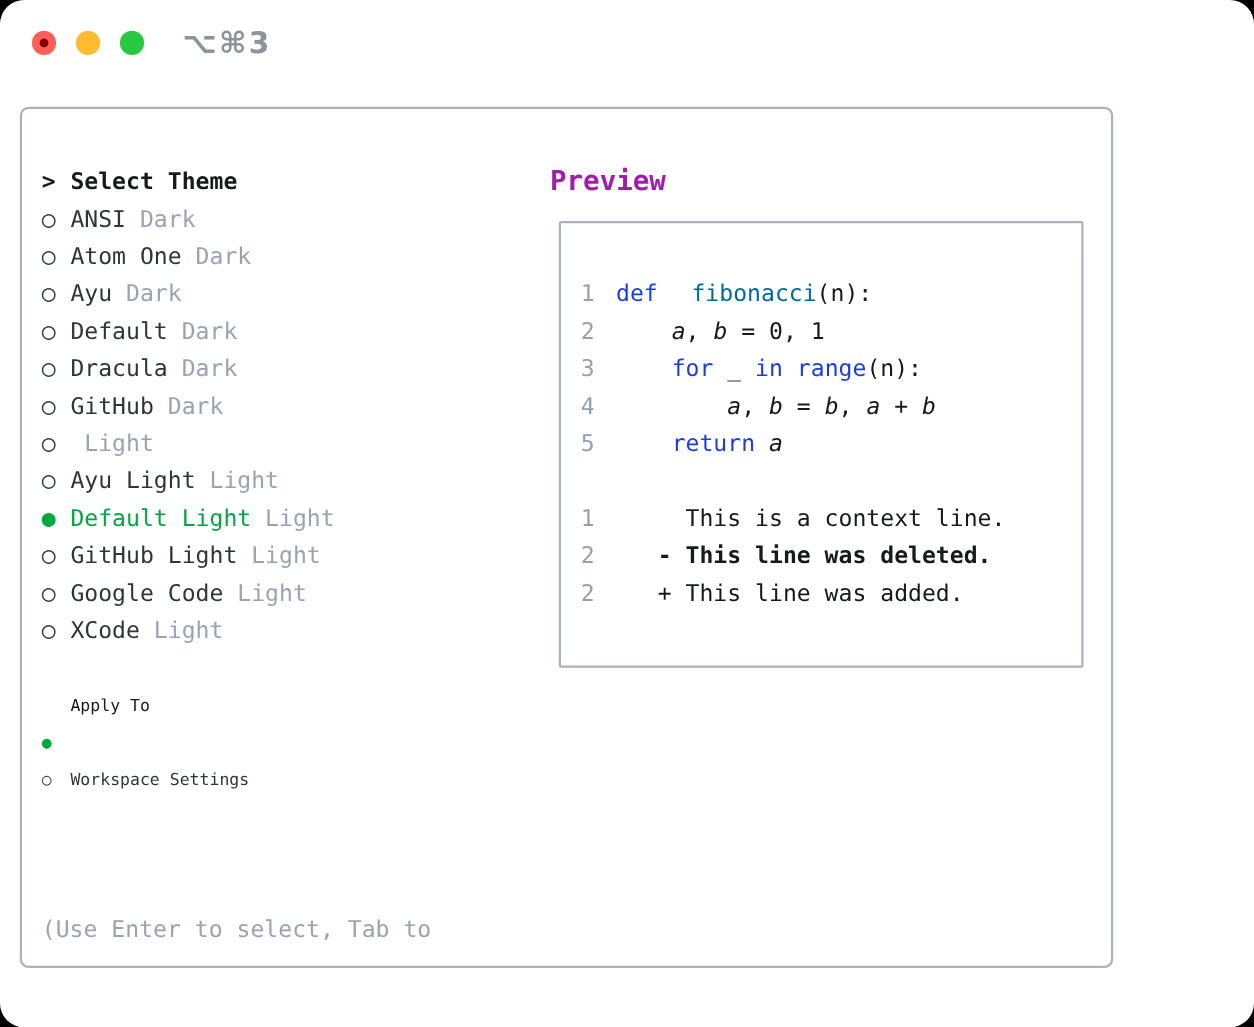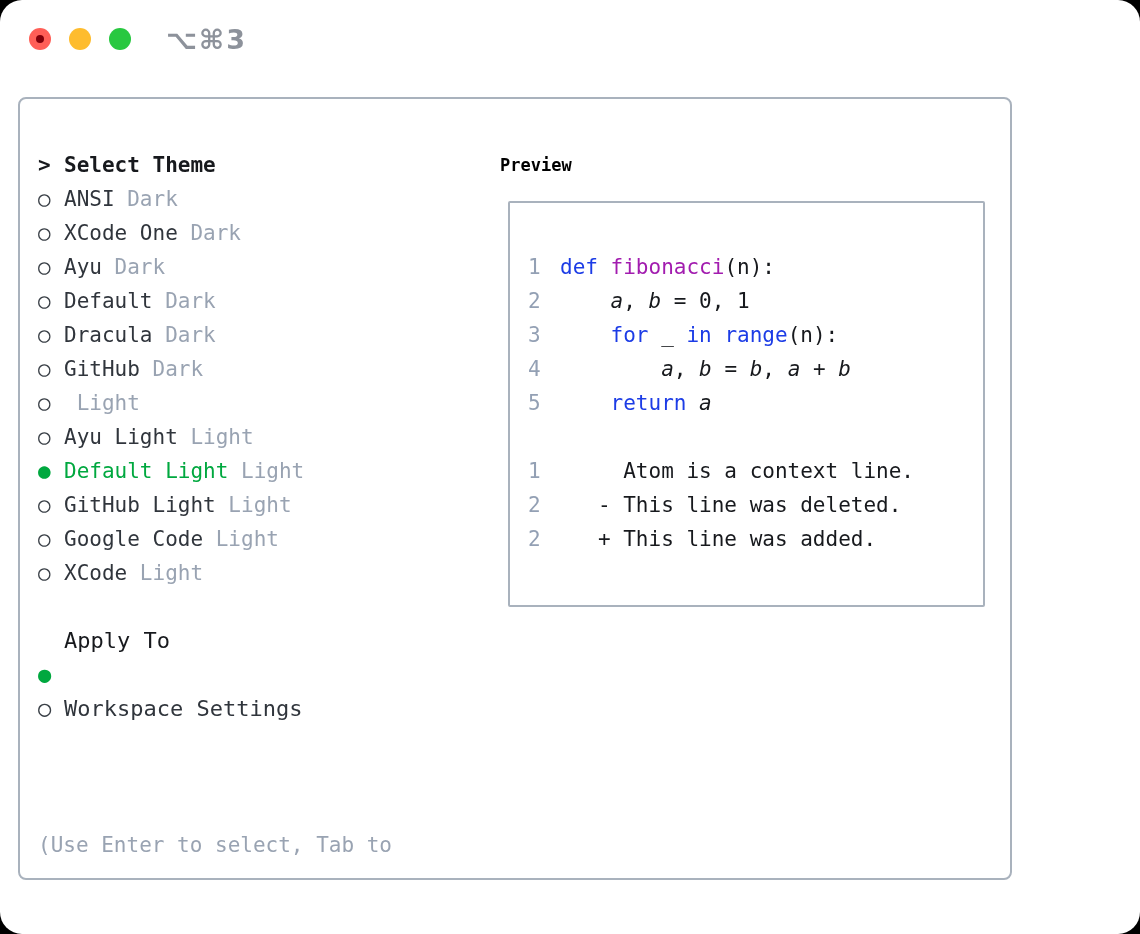--- a/index.html
+++ b/index.html
@@ -31,45 +31,45 @@
     border:2px solid #a9b2bd;border-radius:8px;background:#fff;box-sizing:border-box;
   }
   
   .list{position:absolute;left:38px;top:148px;font-size:21px;line-height:34px;color:#30353c;}
   .row{display:flex;white-space:pre;}
   .row .pre{width:26px;color:#3a4047;}
   .row.header .pre{color:#17191d;font-weight:bold;}
   .row.header .lbl{color:#17191d;font-weight:bold;}
   .variant{color:#99a3b2;}
   .row.sel .pre,.row.sel .lbl{color:#00a83f;}
-  .applyto{position:absolute;left:38px;top:624px;font-size:22px;line-height:34px;color:#30353c;}
+  .applyto{position:absolute;left:38px;top:624px;font-size:15px;line-height:34px;color:#30353c;}
   .applyto .head{padding-left:26px;color:#17191d;}
   .hint{
     position:absolute;left:38px;top:760px;font-size:21px;line-height:34px;color:#99a3b2;
     white-space:pre;
   }
   
   .preview-title{
-    position:absolute;left:500px;top:148px;font-size:17px;line-height:34px;
-    font-weight:bold;color:#000000;
+    position:absolute;left:500px;top:148px;font-size:25px;line-height:34px;
+    font-weight:bold;color:#a21caf;
   }
   .preview-box{
     position:absolute;left:508px;top:201px;width:477px;height:406px;
     border:2px solid #a9b2bd;border-radius:2px;box-sizing:border-box;background:#fff;
   }
   .codepane{position:absolute;left:528px;top:250px;font-size:21px;line-height:34px;}
   .cline{display:flex;white-space:pre;height:34px;}
   .cline .ln{width:18px;margin-right:14px;color:#93a0b4;}
   .cline .src{color:#17191d;}
   .kw{color:#1c3ce6;}
-  .fn{color:#a21caf;}
+  .fn{color:#0369a1;margin-left:18px;}
   .id{font-style:italic;}
   .blankline{height:34px;}
   .ctx{color:#8d959f;}
-  .del{color:#c52a0c;}
+  .del{color:#c52a0c;font-weight:bold;}
   .add{color:#14c314;}
 </style>
 </head>
 <body>
 
 <div class="window">
 
   <div class="titlebar">
     <div class="light red"></div>
     <div class="light yellow"></div>
@@ -80,21 +80,21 @@
   <div class="panel"></div>
 
   <div class="list">
     <div class="row header">
       <span class="pre">&gt;</span><span class="lbl">Select Theme</span>
     </div>
     <div class="row">
       <span class="pre">○</span><span class="lbl">ANSI</span><span class="variant"> Dark</span>
     </div>
     <div class="row">
-      <span class="pre">○</span><span class="lbl">XCode One</span><span class="variant"> Dark</span>
+      <span class="pre">○</span><span class="lbl">Atom One</span><span class="variant"> Dark</span>
     </div>
     <div class="row">
       <span class="pre">○</span><span class="lbl">Ayu</span><span class="variant"> Dark</span>
     </div>
     <div class="row">
       <span class="pre">○</span><span class="lbl">Default</span><span class="variant"> Dark</span>
     </div>
     <div class="row">
       <span class="pre">○</span><span class="lbl">Dracula</span><span class="variant"> Dark</span>
     </div>
@@ -152,21 +152,21 @@
     <div class="cline">
       <span class="ln">4</span><span class="src"><span>        </span><span class="id">a</span><span>, </span><span class="id">b</span><span> = </span><span class="id">b</span><span>, </span><span class="id">a</span><span> + </span><span class="id">b</span></span>
     </div>
     <div class="cline">
       <span class="ln">5</span><span class="src"><span>    </span><span class="kw">return</span><span> </span><span class="id">a</span></span>
     </div>
 
     <div class="blankline"></div>
 
     <div class="cline">
-      <span class="ln">1</span><span class="src ctx">     Atom is a context line.</span>
+      <span class="ln">1</span><span class="src ctx">     This is a context line.</span>
     </div>
     <div class="cline">
       <span class="ln">2</span><span class="src del">   - This line was deleted.</span>
     </div>
     <div class="cline">
       <span class="ln">2</span><span class="src add">   + This line was added.</span>
     </div>
   </div>
 
 </div>

